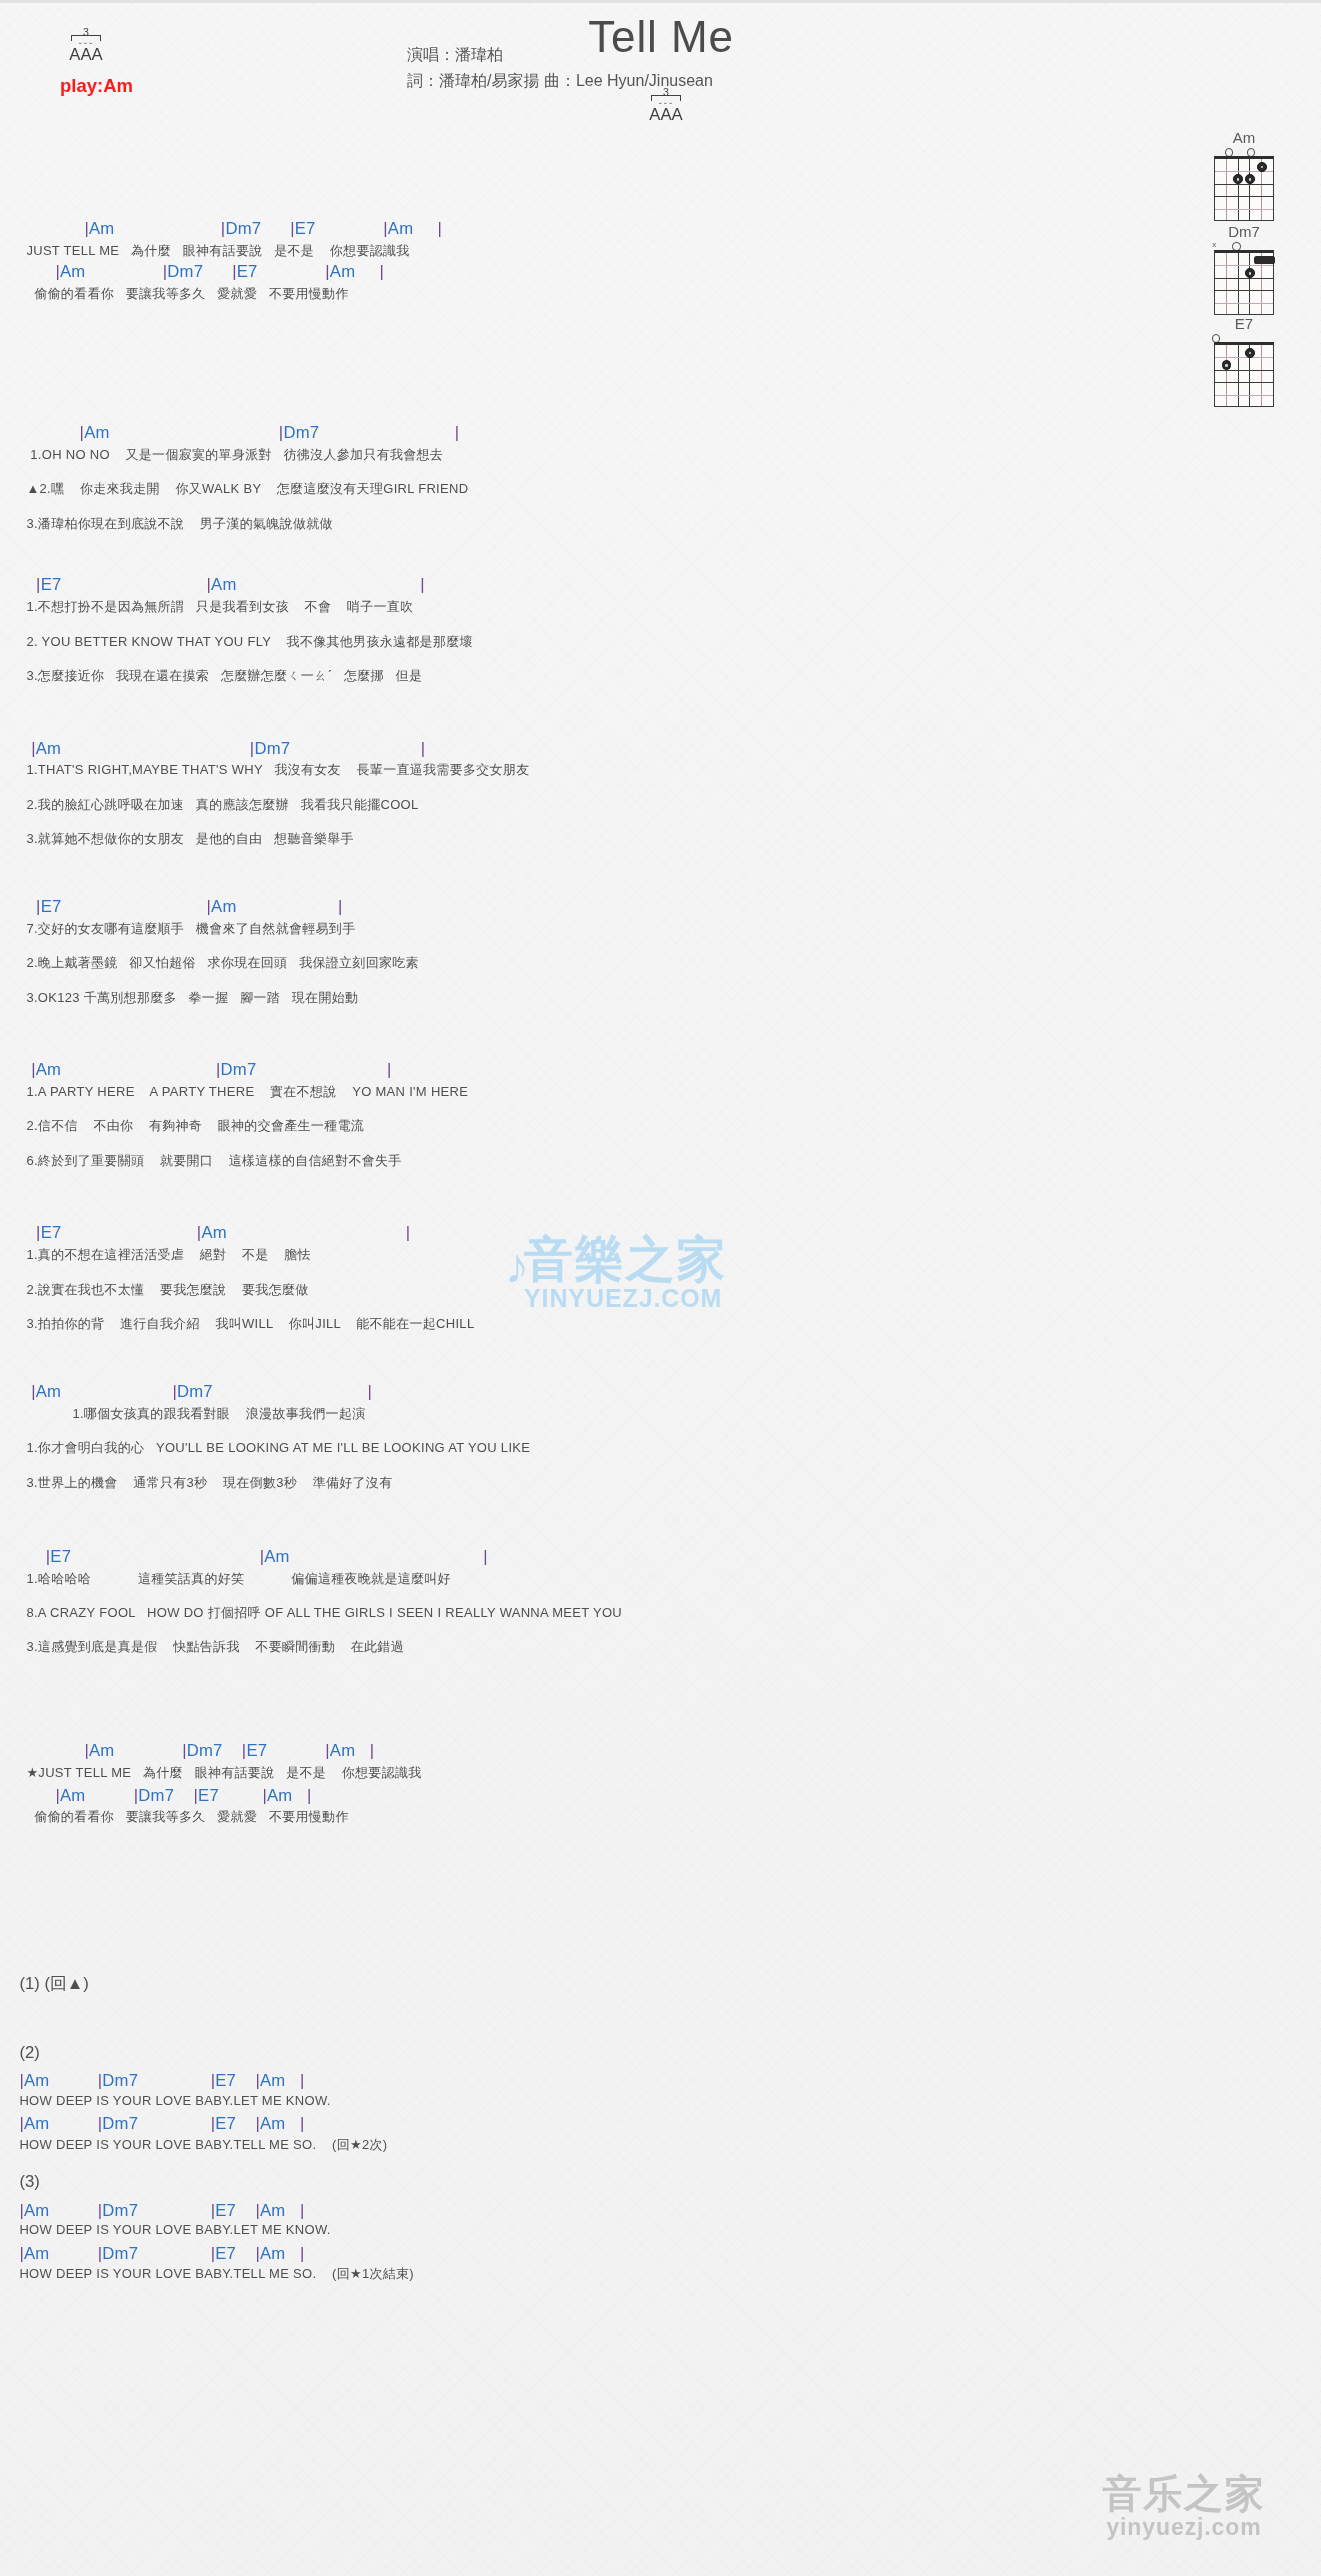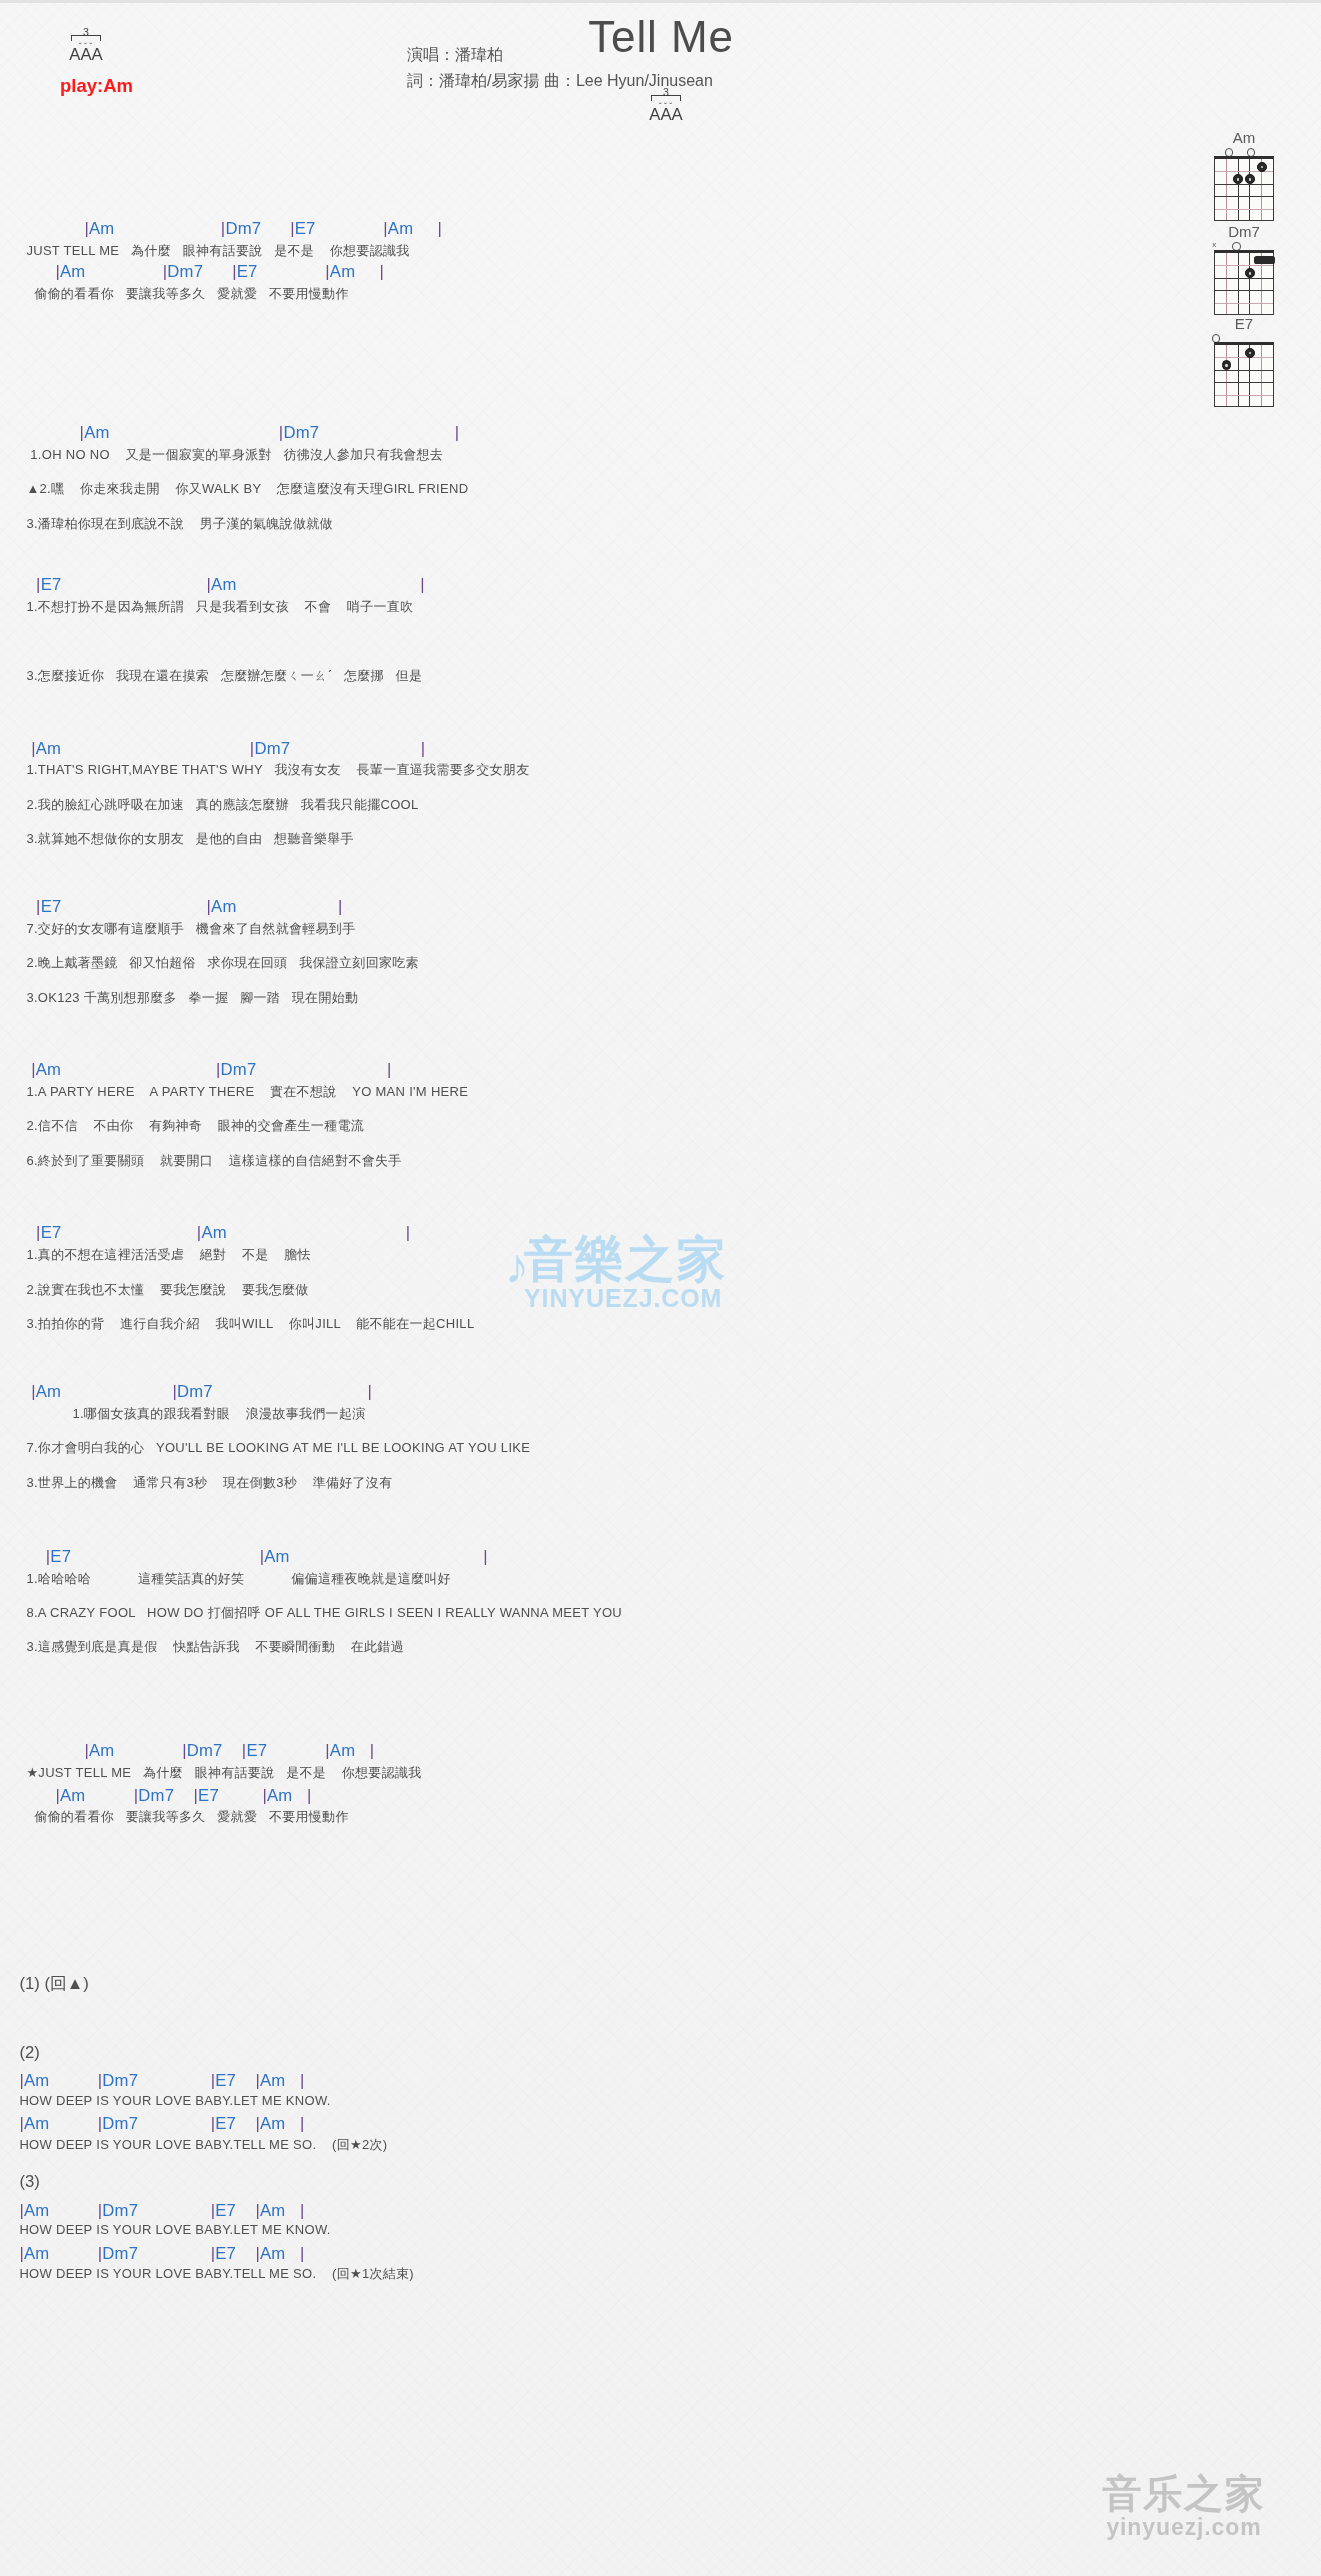--- a/index.html
+++ b/index.html
@@ -352,20 +352,21 @@
   <div class="line chordline" style="left:26.4px; top:262px;"><span>      </span><span style="color: rgb(110, 74, 140);">|</span><span>Am                </span><span style="color: rgb(110, 74, 140);">|</span><span>Dm7      </span><span style="color: rgb(110, 74, 140);">|</span><span>E7              </span><span style="color: rgb(110, 74, 140);">|</span><span>Am     </span><span style="color: rgb(110, 74, 140);">|</span><span></span></div>
   <div class="line lyricline" style="left:26.4px; top:285px;">  偷偷的看看你   要讓我等多久   愛就愛   不要用慢動作</div>
 
   <div class="line chordline" style="left:26.4px; top:423px;"><span>           </span><span style="color: rgb(110, 74, 140);">|</span><span>Am                                   </span><span style="color: rgb(110, 74, 140);">|</span><span>Dm7                            </span><span style="color: rgb(110, 74, 140);">|</span><span></span></div>
   <div class="line lyricline" style="left:26.4px; top:446px;"> 1.OH NO NO    又是一個寂寞的單身派對   彷彿沒人參加只有我會想去</div>
   <div class="line lyricline" style="left:26.4px; top:480px;">▲2.嘿    你走來我走開    你又WALK BY    怎麼這麼沒有天理GIRL FRIEND</div>
   <div class="line lyricline" style="left:26.4px; top:515px;">3.潘瑋柏你現在到底說不說    男子漢的氣魄說做就做</div>
 
   <div class="line chordline" style="left:26.4px; top:575px;"><span>  </span><span style="color: rgb(110, 74, 140);">|</span><span>E7                              </span><span style="color: rgb(110, 74, 140);">|</span><span>Am                                      </span><span style="color: rgb(110, 74, 140);">|</span><span></span></div>
   <div class="line lyricline" style="left:26.4px; top:598px;">1.不想打扮不是因為無所謂   只是我看到女孩    不會    哨子一直吹</div>
+  <div class="line lyricline" style="left:26.4px; top:633px;">2. YOU BETTER KNOW THAT YOU FLY    我不像其他男孩永遠都是那麼壞</div>
   <div class="line lyricline" style="left:26.4px; top:667px;">3.怎麼接近你   我現在還在摸索   怎麼辦怎麼ㄑ一ㄠˊ   怎麼挪   但是</div>
 
   <div class="line chordline" style="left:26.4px; top:739px;"><span> </span><span style="color: rgb(110, 74, 140);">|</span><span>Am                                       </span><span style="color: rgb(110, 74, 140);">|</span><span>Dm7                           </span><span style="color: rgb(110, 74, 140);">|</span><span></span></div>
   <div class="line lyricline" style="left:26.4px; top:761px;">1.THAT'S RIGHT,MAYBE THAT'S WHY   我沒有女友    長輩一直逼我需要多交女朋友</div>
   <div class="line lyricline" style="left:26.4px; top:796px;">2.我的臉紅心跳呼吸在加速   真的應該怎麼辦   我看我只能擺COOL</div>
   <div class="line lyricline" style="left:26.4px; top:830px;">3.就算她不想做你的女朋友   是他的自由   想聽音樂舉手</div>
 
   <div class="line chordline" style="left:26.4px; top:897px;"><span>  </span><span style="color: rgb(110, 74, 140);">|</span><span>E7                              </span><span style="color: rgb(110, 74, 140);">|</span><span>Am                     </span><span style="color: rgb(110, 74, 140);">|</span><span></span></div>
   <div class="line lyricline" style="left:26.4px; top:920px;">7.交好的女友哪有這麼順手   機會來了自然就會輕易到手</div>
   <div class="line lyricline" style="left:26.4px; top:954px;">2.晚上戴著墨鏡   卻又怕超俗   求你現在回頭   我保證立刻回家吃素</div>
@@ -376,21 +377,21 @@
   <div class="line lyricline" style="left:26.4px; top:1117px;">2.信不信    不由你    有夠神奇    眼神的交會產生一種電流</div>
   <div class="line lyricline" style="left:26.4px; top:1152px;">6.終於到了重要關頭    就要開口    這樣這樣的自信絕對不會失手</div>
 
   <div class="line chordline" style="left:26.4px; top:1223px;"><span>  </span><span style="color: rgb(110, 74, 140);">|</span><span>E7                            </span><span style="color: rgb(110, 74, 140);">|</span><span>Am                                     </span><span style="color: rgb(110, 74, 140);">|</span><span></span></div>
   <div class="line lyricline" style="left:26.4px; top:1246px;">1.真的不想在這裡活活受虐    絕對    不是    膽怯</div>
   <div class="line lyricline" style="left:26.4px; top:1281px;">2.說實在我也不太懂    要我怎麼說    要我怎麼做</div>
   <div class="line lyricline" style="left:26.4px; top:1315px;">3.拍拍你的背    進行自我介紹    我叫WILL    你叫JILL    能不能在一起CHILL</div>
 
   <div class="line chordline" style="left:26.4px; top:1382px;"><span> </span><span style="color: rgb(110, 74, 140);">|</span><span>Am                       </span><span style="color: rgb(110, 74, 140);">|</span><span>Dm7                                </span><span style="color: rgb(110, 74, 140);">|</span><span></span></div>
   <div class="line lyricline" style="left:26.4px; top:1405px;margin-left:46px;">1.哪個女孩真的跟我看對眼    浪漫故事我們一起演</div>
-  <div class="line lyricline" style="left:26.4px; top:1439px;">7.你才會明白我的心   YOU'LL BE LOOKING AT ME I'LL BE LOOKING AT YOU LIKE</div>
+  <div class="line lyricline" style="left:26.4px; top:1439px;">1.你才會明白我的心   YOU'LL BE LOOKING AT ME I'LL BE LOOKING AT YOU LIKE</div>
   <div class="line lyricline" style="left:26.4px; top:1474px;">3.世界上的機會    通常只有3秒    現在倒數3秒    準備好了沒有</div>
 
   <div class="line chordline" style="left:26.4px; top:1547px;"><span>    </span><span style="color: rgb(110, 74, 140);">|</span><span>E7                                       </span><span style="color: rgb(110, 74, 140);">|</span><span>Am                                        </span><span style="color: rgb(110, 74, 140);">|</span><span></span></div>
   <div class="line lyricline" style="left:26.4px; top:1570px;">1.哈哈哈哈            這種笑話真的好笑            偏偏這種夜晚就是這麼叫好</div>
   <div class="line lyricline" style="left:26.4px; top:1604px;">8.A CRAZY FOOL   HOW DO 打個招呼 OF ALL THE GIRLS I SEEN I REALLY WANNA MEET YOU</div>
   <div class="line lyricline" style="left:26.4px; top:1638px;">3.這感覺到底是真是假    快點告訴我    不要瞬間衝動    在此錯過</div>
 
   <div class="line chordline" style="left:26.4px; top:1741px;"><span>            </span><span style="color: rgb(110, 74, 140);">|</span><span>Am              </span><span style="color: rgb(110, 74, 140);">|</span><span>Dm7    </span><span style="color: rgb(110, 74, 140);">|</span><span>E7            </span><span style="color: rgb(110, 74, 140);">|</span><span>Am   </span><span style="color: rgb(110, 74, 140);">|</span><span></span></div>
   <div class="line lyricline" style="left:26.4px; top:1764px;">★JUST TELL ME   為什麼   眼神有話要說   是不是    你想要認識我</div>
   <div class="line chordline" style="left:26.4px; top:1786px;"><span>      </span><span style="color: rgb(110, 74, 140);">|</span><span>Am          </span><span style="color: rgb(110, 74, 140);">|</span><span>Dm7    </span><span style="color: rgb(110, 74, 140);">|</span><span>E7         </span><span style="color: rgb(110, 74, 140);">|</span><span>Am   </span><span style="color: rgb(110, 74, 140);">|</span><span></span></div>

